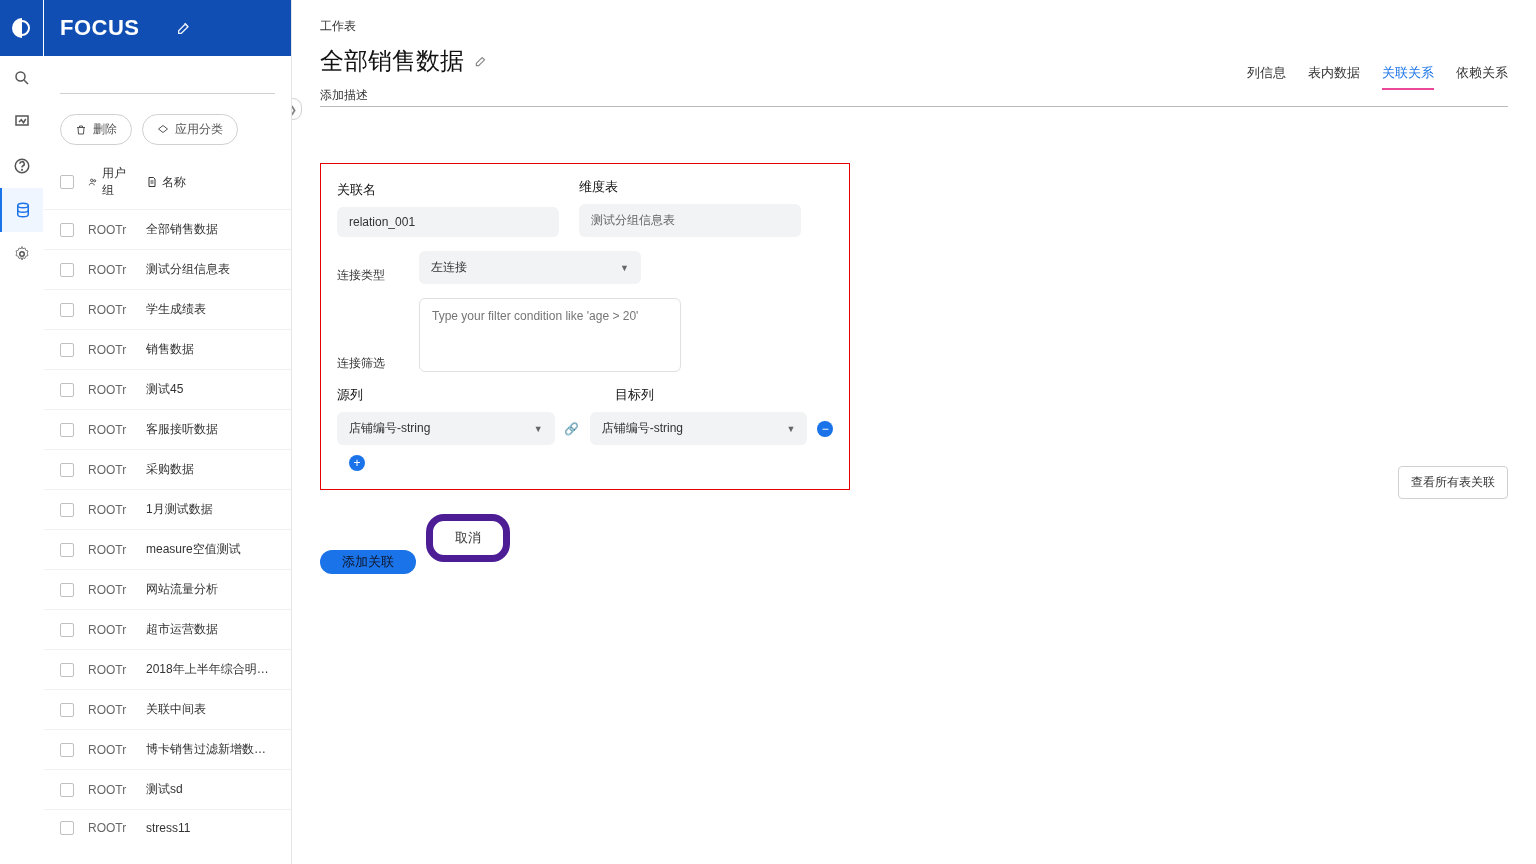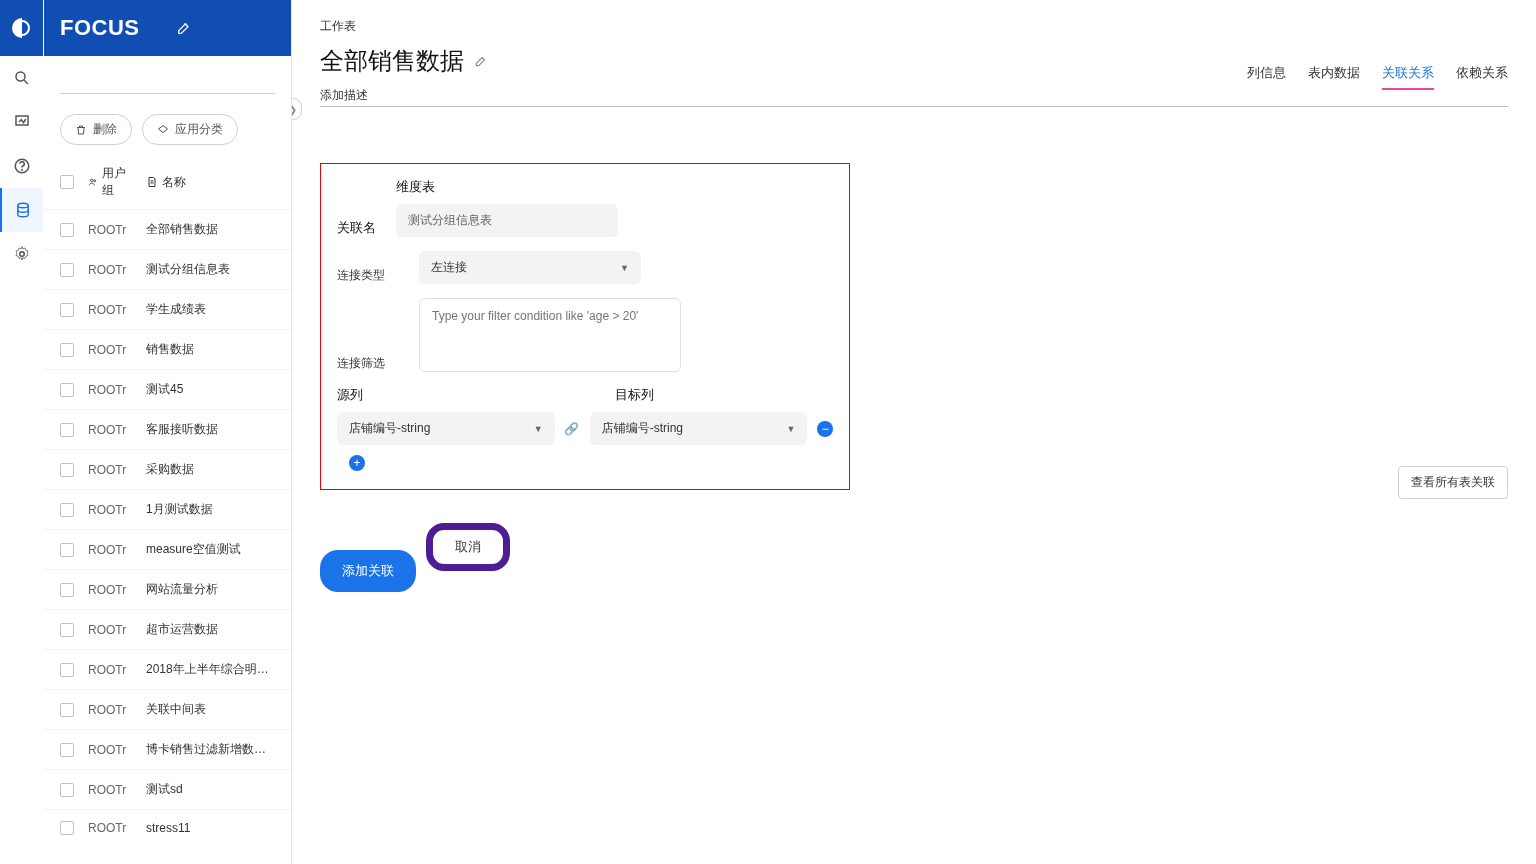--- a/index.html
+++ b/index.html
@@ -54,21 +54,21 @@
 .select .caret { font-size: 9px; color: #666; }
 .ta { border: 1px solid #e0e0e0; border-radius: 6px; padding: 10px 12px; font-size: 12px; color: #999; width: 262px; height: 74px; resize: none; outline: none; font-family: inherit; }
 .col-hdrs { display: flex; gap: 42px; margin-bottom: 8px; }
 .col-hdrs .h { font-size: 13px; color: #111; font-weight: 500; width: 222px; }
 .col-line { display: flex; align-items: center; gap: 10px; }
 .link-ic { color: #aaa; font-size: 12px; }
 .minus { width: 16px; height: 16px; border-radius: 50%; background: #1a73e8; color: #fff; display: flex; align-items: center; justify-content: center; font-size: 12px; cursor: pointer; line-height: 1; }
 .plus { width: 16px; height: 16px; border-radius: 50%; background: #1a73e8; color: #fff; display: flex; align-items: center; justify-content: center; font-size: 12px; cursor: pointer; margin-top: 10px; margin-left: 12px; line-height: 1; }
 
 .btns { margin-top: 12px; display: flex; gap: 10px; align-items: center; }
-.btn-primary { background: #1a73e8; color: #ffffff; border: none; border-radius: 18px; padding: 12px 22px; font-size: 13px; cursor: pointer; margin-top: 48px; }
+.btn-primary { background: #1a73e8; color: #0f172a; border: none; border-radius: 18px; padding: 3px 22px; font-size: 13px; cursor: pointer; margin-top: 48px; }
 .btn-outline { background: #fff; color: #333; border: 7px solid #4c1d95; border-radius: 18px; padding: 8px 22px; font-size: 13px; cursor: pointer; }
 .view-all { position: absolute; right: 28px; top: 466px; border: 1px solid #d0d0d0; border-radius: 4px; padding: 7px 12px; font-size: 12px; color: #333; cursor: pointer; background: #fff; }
 </style>
 </head>
 <body>
 
 <div class="icon-nav">
   <div class="brand-cell">
     <svg class="half-circle" viewBox="0 0 24 24">
         <path d="M12 2 a10 10 0 0 0 0 20 Z" fill="#fff"></path>
@@ -252,20 +252,21 @@
     <div class="tab">列信息</div>
     <div class="tab">表内数据</div>
     <div class="tab active">关联关系</div>
     <div class="tab">依赖关系</div>
   </div>
 
   <div class="form-box">
     <div class="form-row">
       <div class="form-col">
         <span class="lbl">关联名</span>
+        <input class="txt-field" value="relation_001" style="">
       </div>
       <div class="form-col">
         <span class="lbl">维度表</span>
         <div class="txt-field readonly">测试分组信息表</div>
       </div>
     </div>
     <div class="form-row">
       <span class="lbl2">连接类型</span>
       <div class="select">
         <span>左连接</span>

